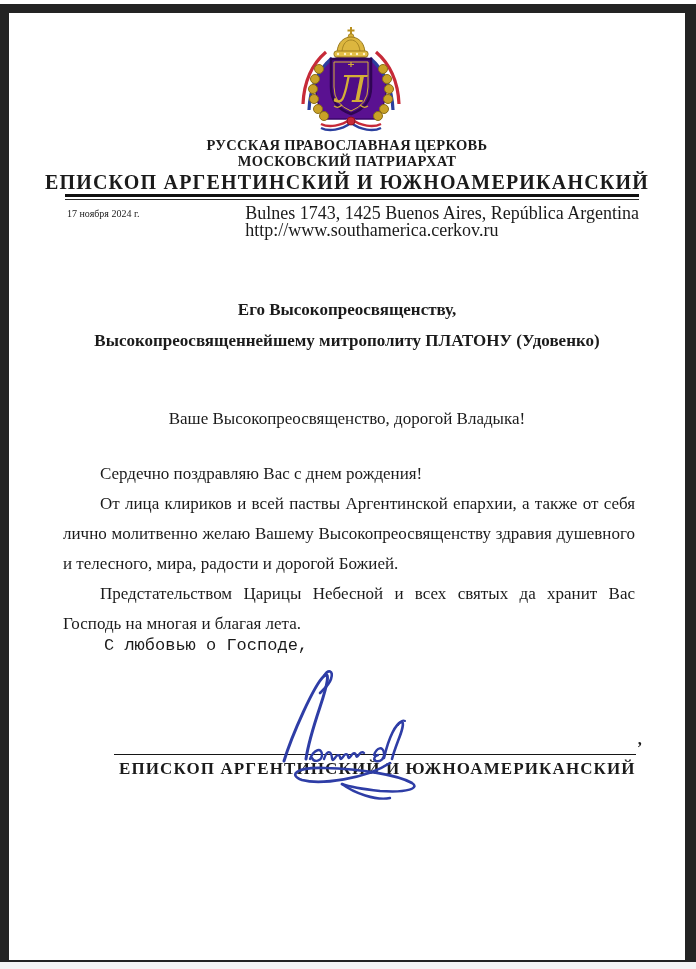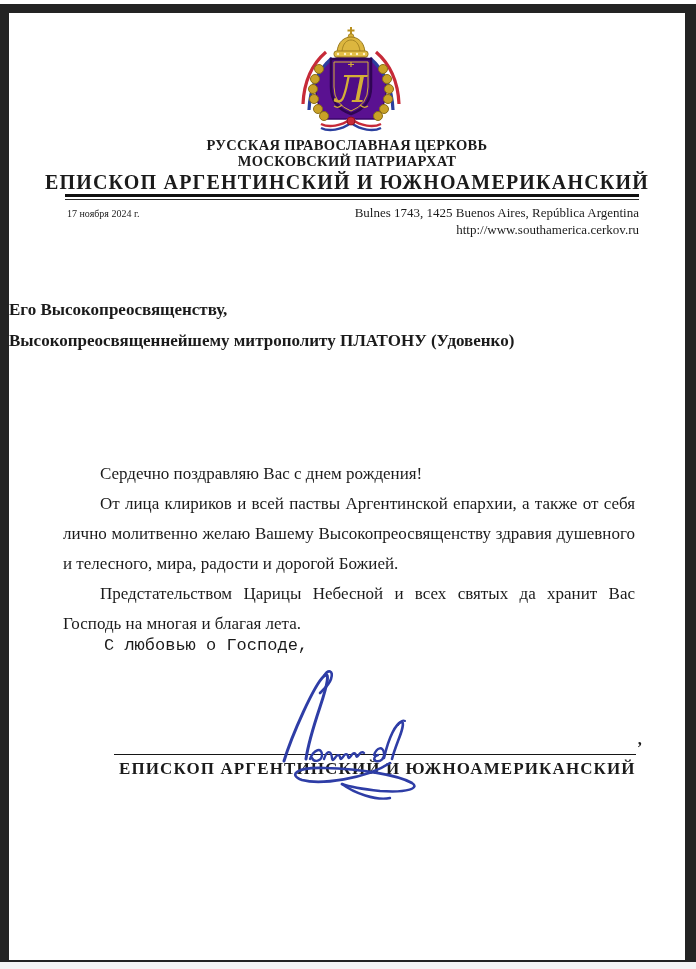--- a/index.html
+++ b/index.html
@@ -17,23 +17,23 @@
 
   .org-block { position: absolute; left: 0; top: 124px; width: 100%; text-align: center; }
   .org-line { font-weight: bold; font-size: 14.5px; line-height: 16px; letter-spacing: 0.3px; }
   .org-title { font-weight: bold; font-size: 20px; line-height: 22px; letter-spacing: 1.2px; margin-top: 2px; }
 
   .rule-thick { position: absolute; left: 56px; top: 181px; width: 574px; height: 3px; background: #101010; }
   .rule-thin  { position: absolute; left: 56px; top: 186px; width: 574px; height: 1px; background: #2a2a2a; }
 
   .meta-row { position: absolute; left: 58px; top: 192px; width: 572px; }
   .meta-date { float: left; font-size: 10px; line-height: 17px; }
-  .meta-address { float: right; text-align: right; font-size: 13px; line-height: 16.5px; }
+  .meta-address { float: right; text-align: left; font-size: 18px; line-height: 16.5px; }
 
-  .addressee { position: absolute; left: 0; top: 281px; width: 100%; text-align: left; font-weight: bold; font-size: 17px; line-height: 31px; }
+  .addressee { position: absolute; left: 0; top: 281px; width: 100%; text-align: center; font-weight: bold; font-size: 17px; line-height: 31px; }
 
   .salutation { position: absolute; left: 0; top: 396px; width: 100%; text-align: center; font-size: 17px; }
 
   .body-text { position: absolute; left: 54px; top: 446px; width: 572px; font-size: 17px; line-height: 30px; text-align: justify; }
   .body-text p { text-indent: 37px; }
 
   .closing { position: absolute; left: 58px; top: 623px; width: 572px; font-size: 17px; text-indent: 37px; font-family: Liberation Mono, monospace; }
 
   .sig-svg { position: absolute; left: 253px; top: 650px; width: 200px; height: 145px; z-index: 6; }
   .sig-line { position: absolute; left: 105px; top: 741px; width: 522px; height: 1px; background: #161616; z-index: 4; }
@@ -128,20 +128,21 @@
         <div>Bulnes 1743, 1425 Buenos Aires, República Argentina</div>
         <div>http://www.southamerica.cerkov.ru</div>
       </div>
     </div>
 
     <div class="addressee">
       <div>Его Высокопреосвященству,</div>
       <div>Высокопреосвященнейшему митрополиту ПЛАТОНУ (Удовенко)</div>
     </div>
 
+    <div class="salutation">Ваше Высокопреосвященство, дорогой Владыка!</div>
 
     <div class="body-text">
       <p>Сердечно поздравляю Вас с днем рождения!</p>
       <p>От лица клириков и всей паствы Аргентинской епархии, а также от себя лично молитвенно желаю Вашему Высокопреосвященству здравия душевного и телесного, мира, радости и дорогой Божией.</p>
       <p>Предстательством Царицы Небесной и всех святых да хранит Вас Господь на многая и благая лета.</p>
     </div>
 
     <div class="closing">С любовью о Господе,</div>
 
     <svg class="sig-svg" viewBox="0 0 200 145" fill="none" stroke="#2e3da6" stroke-linecap="round" stroke-linejoin="round">

